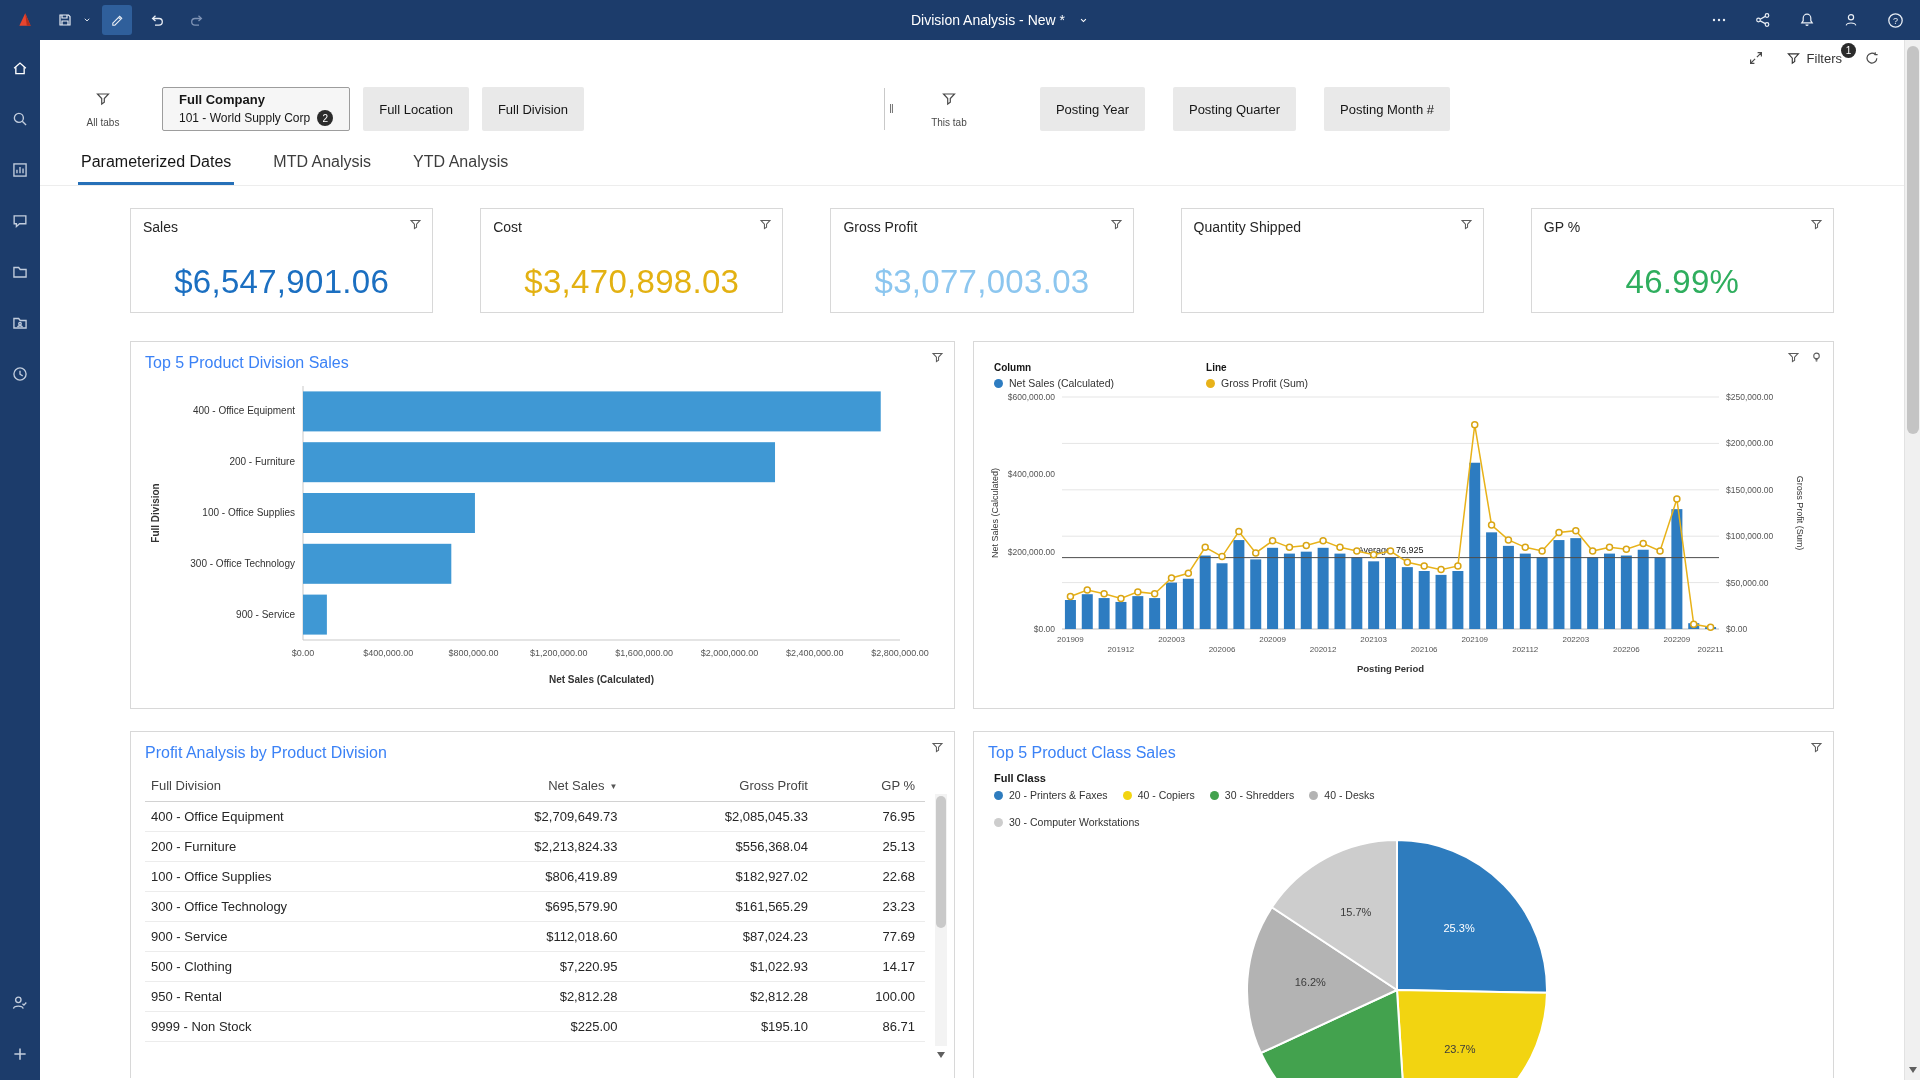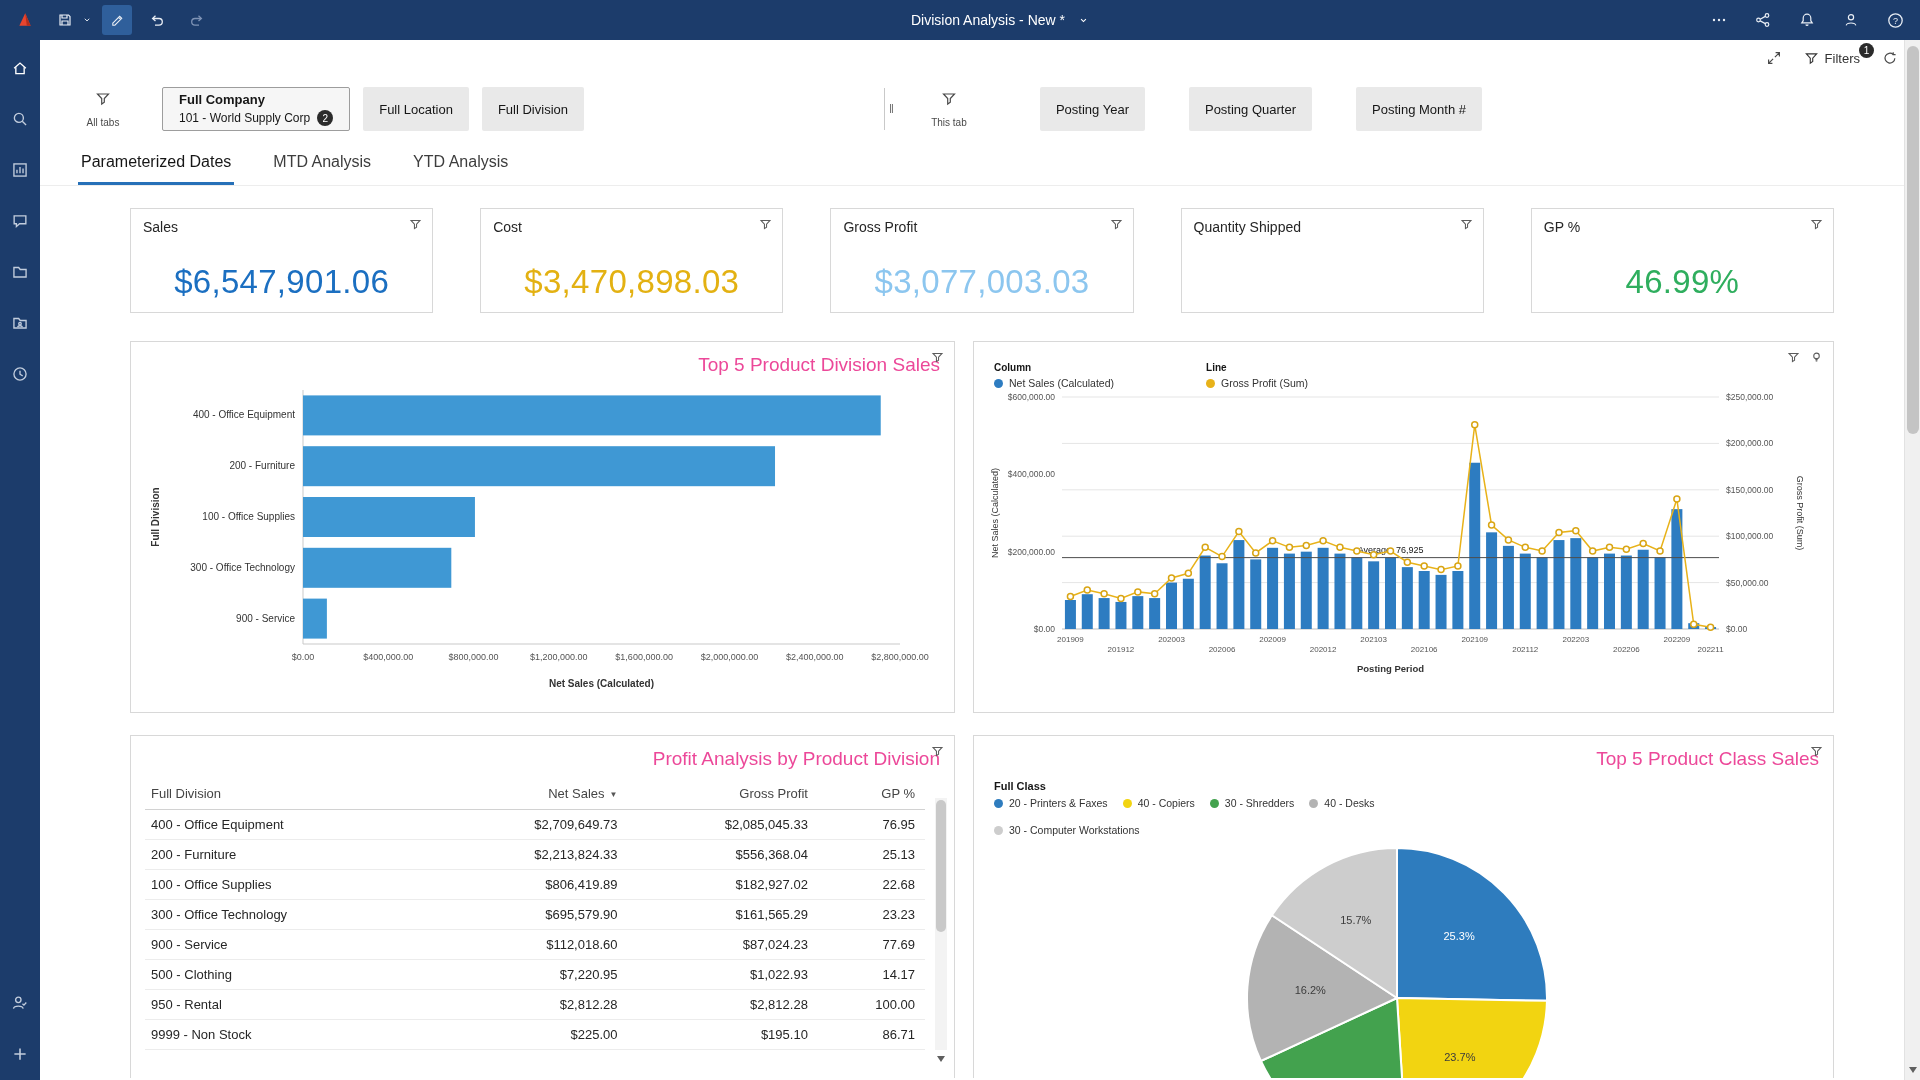--- a/index.html
+++ b/index.html
@@ -28,31 +28,31 @@
     padding:16px 0 14px 0; gap:27px; z-index:9; }
   .sbtn { color:#c2cddd; width:24px; height:24px; display:flex; align-items:center; justify-content:center; cursor:pointer; }
   .sbtn.first { color:#ffffff; }
   .sb-spacer { margin-top:auto; }
 
   
   #main { position:absolute; top:40px; left:40px; right:0; bottom:0; background:#fff; overflow:hidden; }
   .main-inner { margin-right:16px; height:100%; overflow:hidden; }
 
   .toolbar-row { height:36px; display:flex; align-items:center; justify-content:flex-end;
-    gap:22px; padding-right:6px; color:#4a4a4a; }
+    gap:22px; padding-right:24px; color:#4a4a4a; }
   .filters-wrap { position:relative; display:flex; align-items:center; gap:6px; font-size:13px; color:#333; cursor:pointer; }
   .filters-badge { position:absolute; top:-8px; right:-14px; background:#2b2b2b; color:#fff;
     width:15px; height:15px; border-radius:50%; font-size:10px; display:flex; align-items:center; justify-content:center; }
   .icon-btn { color:#4a4a4a; cursor:pointer; display:flex; align-items:center; }
 
   .filter-row { height:66px; display:flex; align-items:center; padding-left:30px; }
   .ftab { display:flex; flex-direction:column; align-items:center; gap:10px;
     color:#4a4a4a; font-size:10px; width:66px; cursor:pointer; }
   .chips { display:flex; align-items:center; gap:13px; margin-left:26px; }
-  .chips.right { gap:44px; margin-left:58px; }
+  .chips.right { gap:28px; margin-left:58px; }
   .chip { background:#e9e9e9; border-radius:2px; height:44px; display:flex; flex-direction:column;
     justify-content:center; padding:0 16px; font-size:13px; color:#161616; cursor:pointer; }
   .chip--primary { background:#f6f6f6; border:1px solid #9d9d9d; }
   .chip-title { font-size:13px; font-weight:bold; }
   .chip--plain .chip-title { font-weight:normal; }
   .chip-sub { font-size:12px; color:#161616; display:flex; align-items:center; gap:7px; margin-top:3px; }
   .chip-badge { background:#2b2b2b; color:#fff; border-radius:50%; min-width:16px; height:16px;
     font-size:10px; display:flex; align-items:center; justify-content:center; }
   .filter-divider { margin-left:300px; display:flex; align-items:center; gap:4px; color:#8f8f8f; }
   .filter-divider .bars { width:1px; height:42px; background:#c9c9c9; }
@@ -68,21 +68,21 @@
   .kpi-row { display:grid; grid-template-columns:repeat(5,1fr); gap:47px; }
   .kpi-card { position:relative; background:#fff; border:1px solid #d8d8d8; height:105px; padding:10px 12px; }
   .kpi-title { font-size:14px; color:#262626; }
   .kpi-value { text-align:center; font-size:33px; font-weight:normal; margin-top:28px; letter-spacing:.3px; white-space:nowrap; }
   .card-funnel { position:absolute; top:8px; right:10px; color:#5c5c5c; cursor:pointer; }
   .card-icons { position:absolute; top:8px; right:10px; display:flex; gap:10px; color:#5c5c5c; }
 
   .row-charts { display:grid; grid-template-columns:825px 1fr; gap:18px; margin-top:28px; }
   .row-bottom { display:grid; grid-template-columns:825px 1fr; gap:18px; margin-top:22px; height:400px; }
   .chart-card { position:relative; background:#fff; border:1px solid #d8d8d8; padding:12px 14px; overflow:hidden; }
-  .chart-title { font-size:19px; color:#ec4899;text-align:right; }
+  .chart-title { font-size:16px; color:#3b82f6; }
 
   .combo-legend { display:flex; gap:92px; margin:8px 0 2px 6px; }
   .lg-title { font-size:10px; font-weight:bold; color:#161616; margin-bottom:4px; }
   .lg-entry { display:flex; align-items:center; gap:6px; font-size:10.5px; color:#333; cursor:pointer; }
   .dot { width:9px; height:9px; border-radius:50%; display:inline-block; }
 
   .pie-legend-title { font-size:11px; font-weight:bold; color:#161616; margin:10px 0 5px 6px; }
   #pie-legend { display:flex; flex-wrap:wrap; column-gap:26px; row-gap:6px; max-width:520px; margin-left:6px;gap:15px; }
   #pie-legend .lg-entry { font-size:10.5px; }
 

